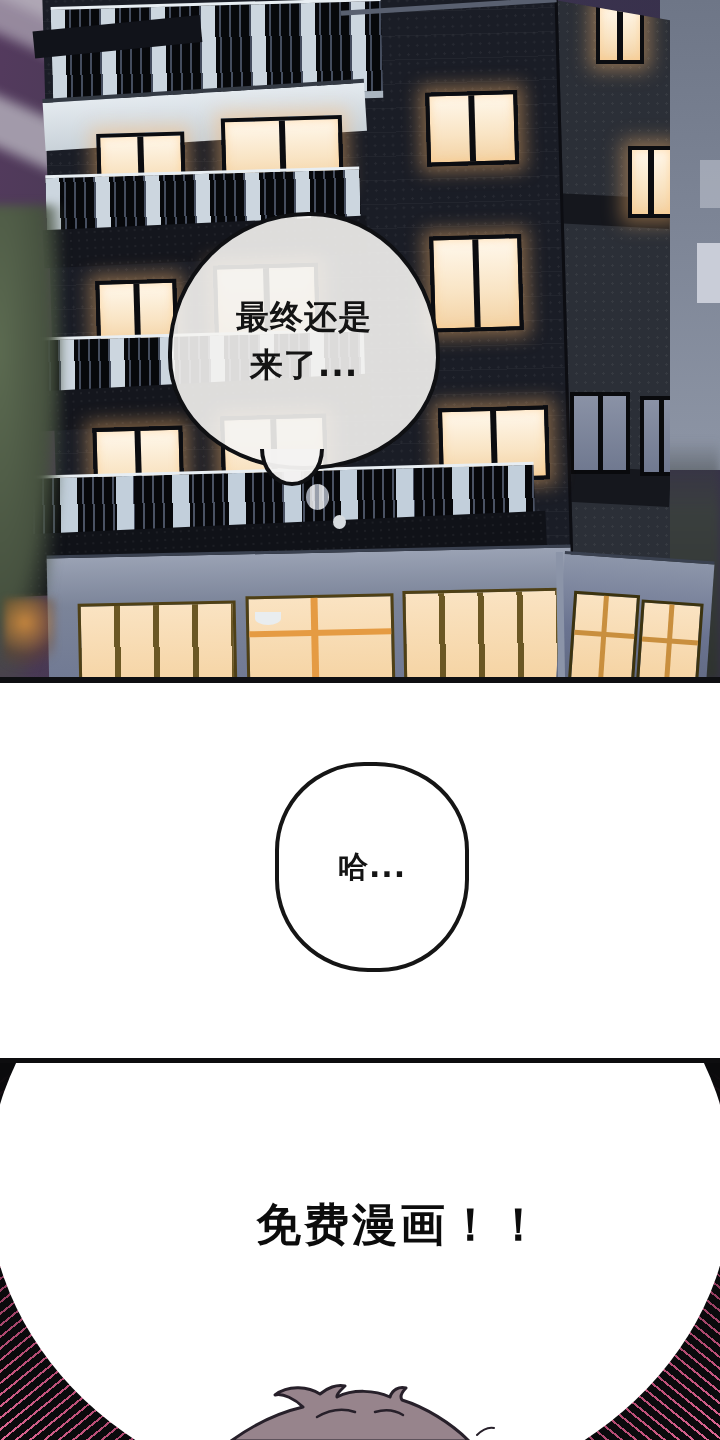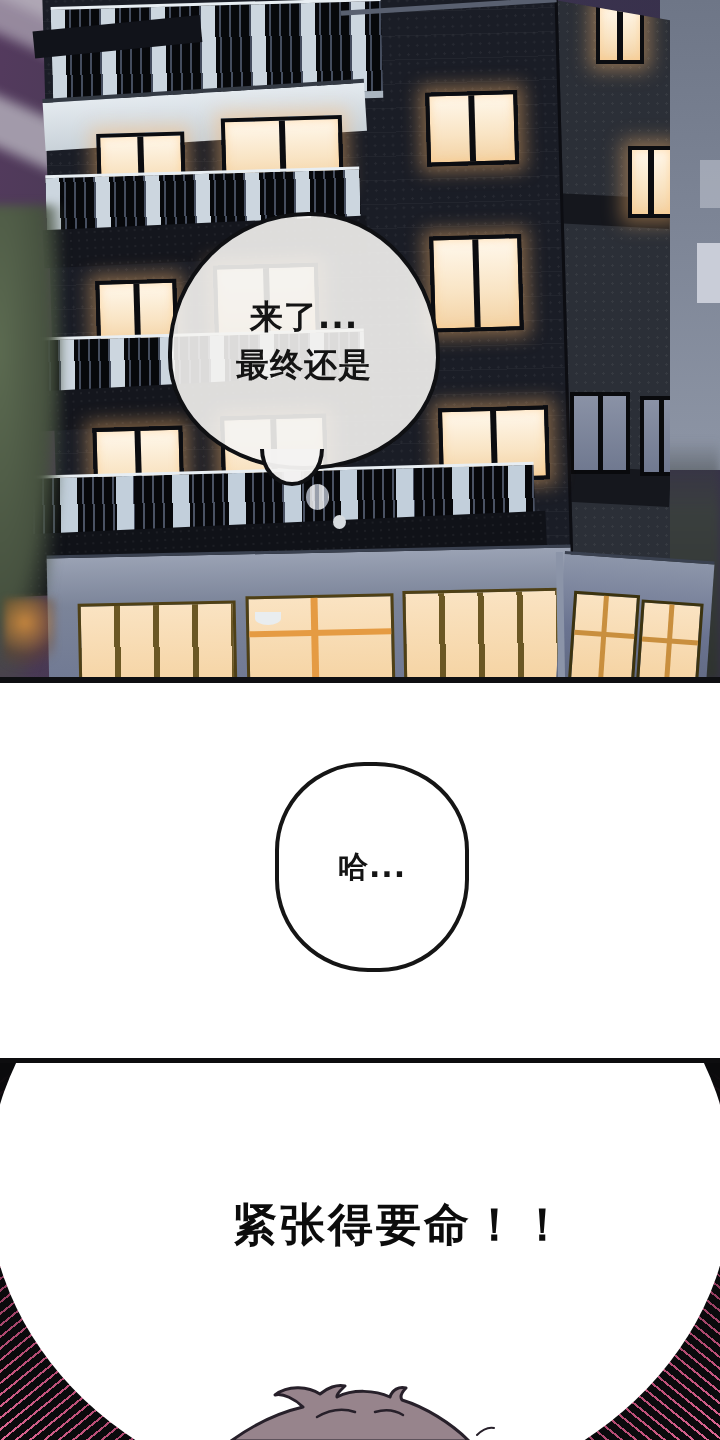--- a/index.html
+++ b/index.html
@@ -179,38 +179,38 @@
         <div class="bar" style="left:0;top:34px;width:56px;height:5px;background:#c98f3e"></div>
       </div>
     </div>
     <div class="corner-line"></div>
     <div class="sill-notch"></div>
     <div class="foliage"></div>
     <div class="street-glow"></div>
 
     <div class="thought-bubble">
       <div class="thought-text">
+        <div>最终还是</div>
         <div>来了...</div>
-        <div>最终还是</div>
       </div>
     </div>
     <div class="bubble-tail"></div>
     <div class="bubble-dot1"></div>
     <div class="bubble-dot2"></div>
   </div>
 
   <div class="sigh-bubble">
     <div class="sigh-text">哈...</div>
   </div>
 
   <div class="panel-shout">
     <div class="speed-left"></div>
     <div class="speed-right"></div>
     <div class="big-bubble"></div>
-    <div class="shout-text">紧张得要命！！</div>
+    <div class="shout-text">免费漫画！！</div>
     <svg class="hair" width="270" height="60" viewBox="0 0 270 60">
       <path d="M6,60 C28,44 52,32 78,26 C70,18 58,12 50,14 C64,3 84,6 95,13 C102,7 112,3 120,5 C116,9 111,13 112,16 C128,8 150,9 165,16 C167,9 174,5 181,7 C176,12 175,16 177,19 C200,26 226,42 244,60 Z" fill="#97848c" stroke="#27202a" stroke-width="3" stroke-linejoin="round"></path>
       <path d="M92,36 C104,29 118,27 130,31 M150,31 C160,28 170,29 178,34" fill="none" stroke="#27202a" stroke-width="2.5" stroke-linecap="round"></path>
       <path d="M252,54 C258,48 264,46 269,47" fill="none" stroke="#27202a" stroke-width="2" stroke-linecap="round"></path>
     </svg>
     <div class="watermark-logo">画涯</div>
   </div>
 
 </div>
 

